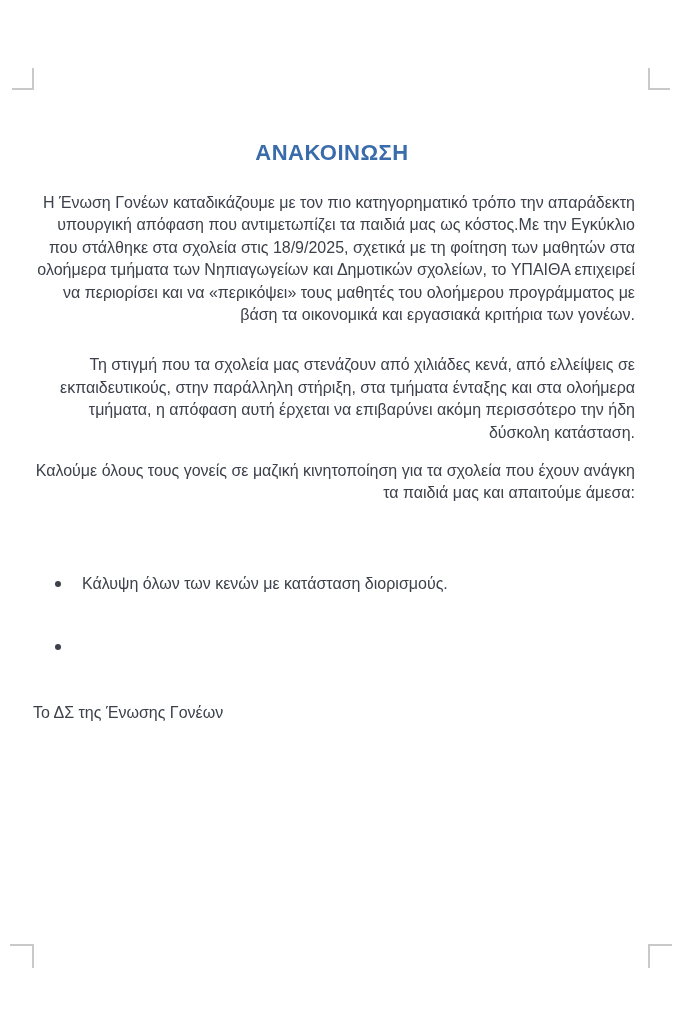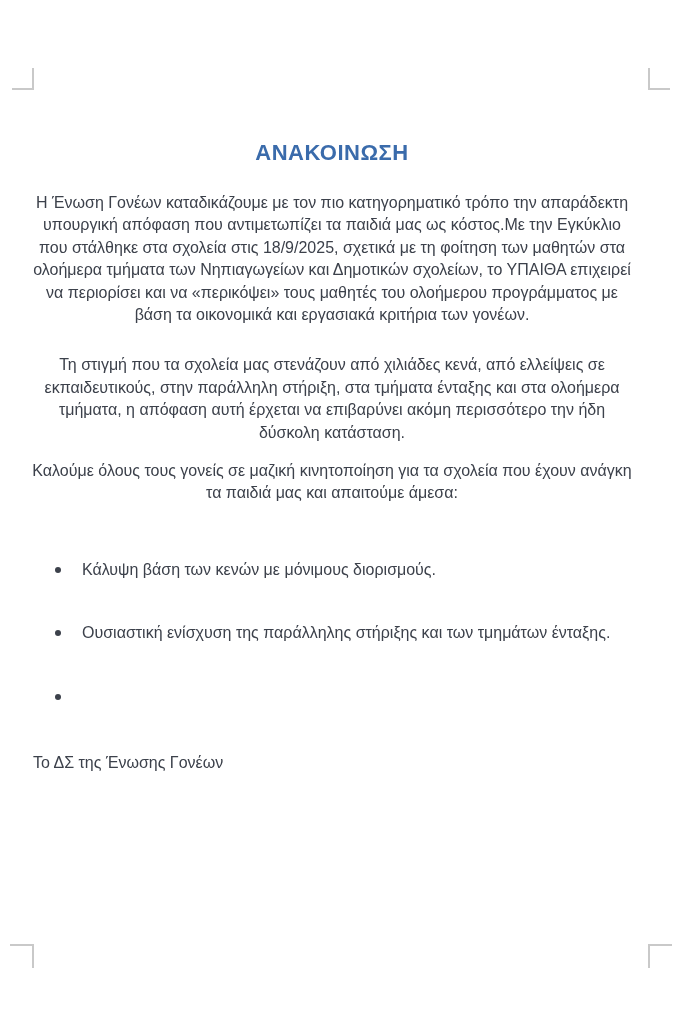--- a/index.html
+++ b/index.html
@@ -38,26 +38,26 @@
     color:var(--title-color);
     font-size:22px;
     font-weight:600;
     letter-spacing:0.5px;
   }
   p.body{
     margin:0;
     color:var(--body-color);
     font-size:16px;
     line-height:22.4px;
-    text-align:center;
+    text-align:right;
   }
   p.body.p1{margin-bottom:28px;}
   p.body.p2{margin-bottom:16px;}
   p.body.p3{margin-bottom:36px;}
-  p.body.p4{margin-bottom:54px;}
+  p.body.p4{margin-bottom:68px;}
 
   .demands{margin:0;padding:0;list-style:none;}
   .demand{
     display:flex;
     align-items:flex-start;
     margin:0 0 41px 0;
     color:var(--body-color);
     font-size:16px;
     line-height:22.4px;
   }
@@ -88,25 +88,21 @@
     <p class="body p1">Η Ένωση Γονέων  καταδικάζουμε με τον πιο κατηγορηματικό τρόπο την απαράδεκτη υπουργική απόφαση που αντιμετωπίζει τα παιδιά μας ως κόστος.Με την Εγκύκλιο που στάλθηκε στα σχολεία στις 18/9/2025, σχετικά με τη φοίτηση των μαθητών στα ολοήμερα τμήματα των Νηπιαγωγείων και Δημοτικών σχολείων, το ΥΠΑΙΘΑ επιχειρεί να περιορίσει και να «περικόψει» τους μαθητές του ολοήμερου προγράμματος με βάση τα οικονομικά και εργασιακά κριτήρια των γονέων.</p>
 
     <p class="body p2">Τη στιγμή που τα σχολεία μας στενάζουν από χιλιάδες κενά, από ελλείψεις σε εκπαιδευτικούς, στην παράλληλη στήριξη, στα τμήματα ένταξης και στα ολοήμερα τμήματα, η απόφαση αυτή έρχεται να επιβαρύνει ακόμη περισσότερο την ήδη δύσκολη κατάσταση.</p>
 
 
     <p class="body p4">Καλούμε όλους τους γονείς σε μαζική κινητοποίηση για τα σχολεία που έχουν ανάγκη τα παιδιά μας και απαιτούμε άμεσα:</p>
 
     <ul class="demands">
       <li class="demand">
         <span class="dot"></span>
-        <span>Κάλυψη βάση των κενών με μόνιμους διορισμούς.</span>
-      </li>
-      <li class="demand">
-        <span class="dot"></span>
-        <span>Ουσιαστική ενίσχυση της παράλληλης στήριξης και των τμημάτων ένταξης.</span>
+        <span>Κάλυψη όλων των κενών με κατάσταση διορισμούς.</span>
       </li>
       <li class="demand">
         <span class="dot"></span>
       </li>
     </ul>
 
     <p class="closing first">Το ΔΣ της Ένωσης Γονέων</p>
 
   </div>
 </div>

